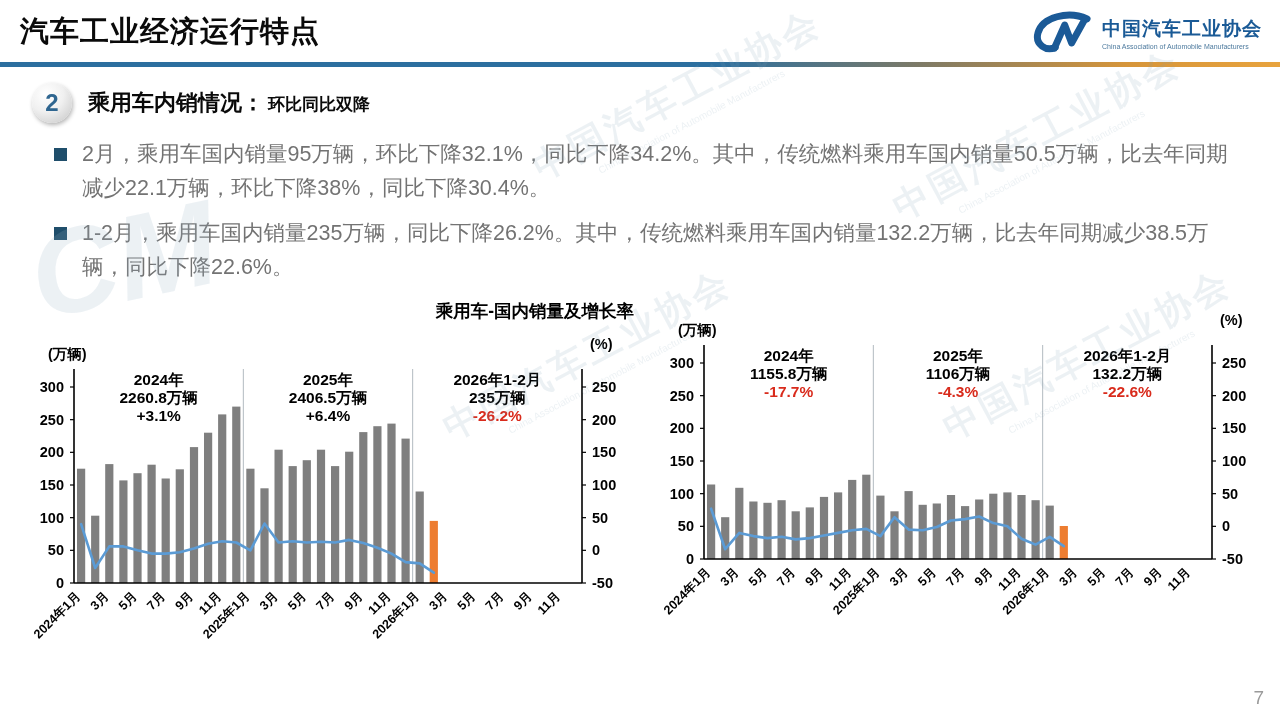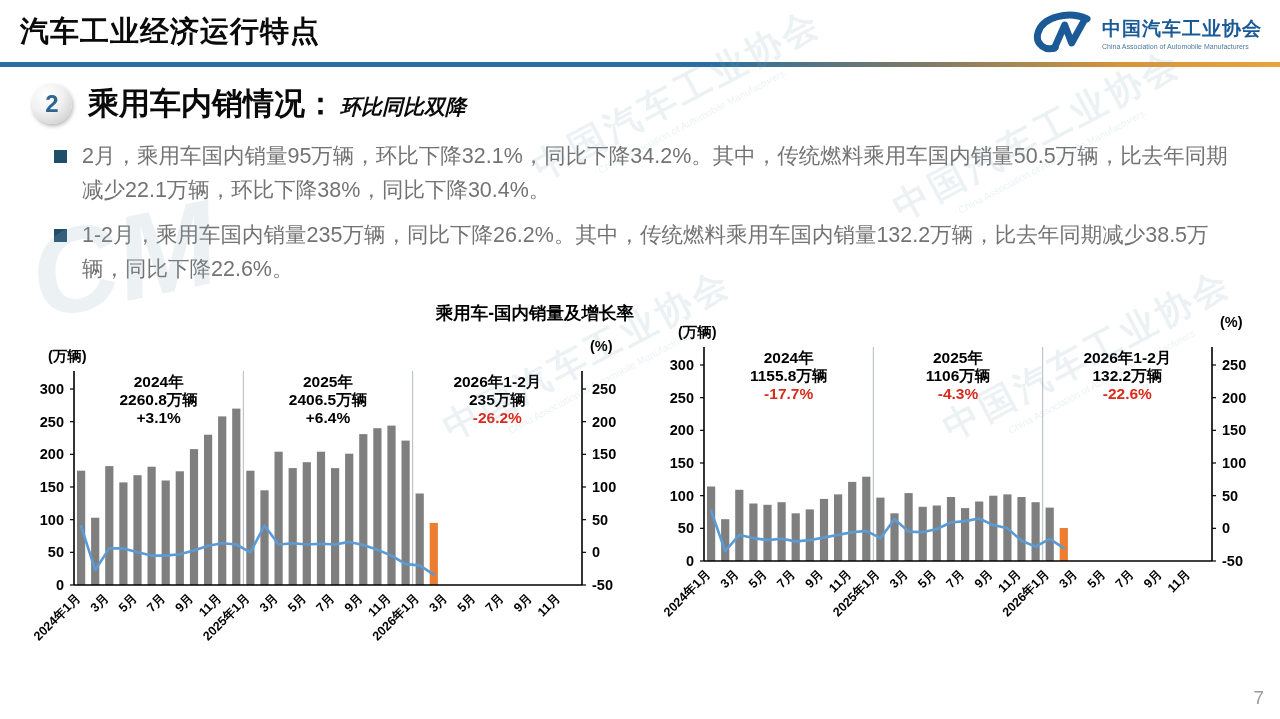--- a/index.html
+++ b/index.html
@@ -24,22 +24,22 @@
   }
   
   .section-row { display:flex; align-items:center; margin:16px 0 0 32px; gap:16px; }
   .badge {
     width:40px; height:40px; border-radius:50%;
     background:radial-gradient(circle at 35% 28%, #ffffff 0%, #f0f0f0 45%, #c4c4c4 100%);
     box-shadow:1px 2px 4px rgba(0,0,0,.3);
     display:flex; align-items:center; justify-content:center;
     color:#2f6690; font-size:24px; font-weight:bold;
   }
-  .section-title { font-size:31px; font-weight:bold; color:#0a0a0a; }
-  .section-subtitle { font-size:21px; font-weight:bold; color:#0a0a0a; margin-left:4px;font-style:italic; }
+  .section-title { font-size:22px; font-weight:bold; color:#0a0a0a; }
+  .section-subtitle { font-size:17px; font-weight:bold; color:#0a0a0a; margin-left:4px; }
   
   .bullets { margin:14px 42px 0 54px; }
   .bullet { display:flex; gap:15px; margin-bottom:10px; }
   .bullet .sq { flex:none; width:13px; height:13px; background:#1f4e6b; margin-top:11px; }
   .bullet .txt { font-size:21.5px; color:#737373; line-height:1.6; }
   
   .charts { display:flex; justify-content:space-between; margin-top:14px; padding:0 16px; }
   .chart-block { width:618px; }
   .chart-title { text-align:right; font-size:17.5px; font-weight:bold; color:#000; margin-bottom:0; }
   .chart-box svg { display:block; }

